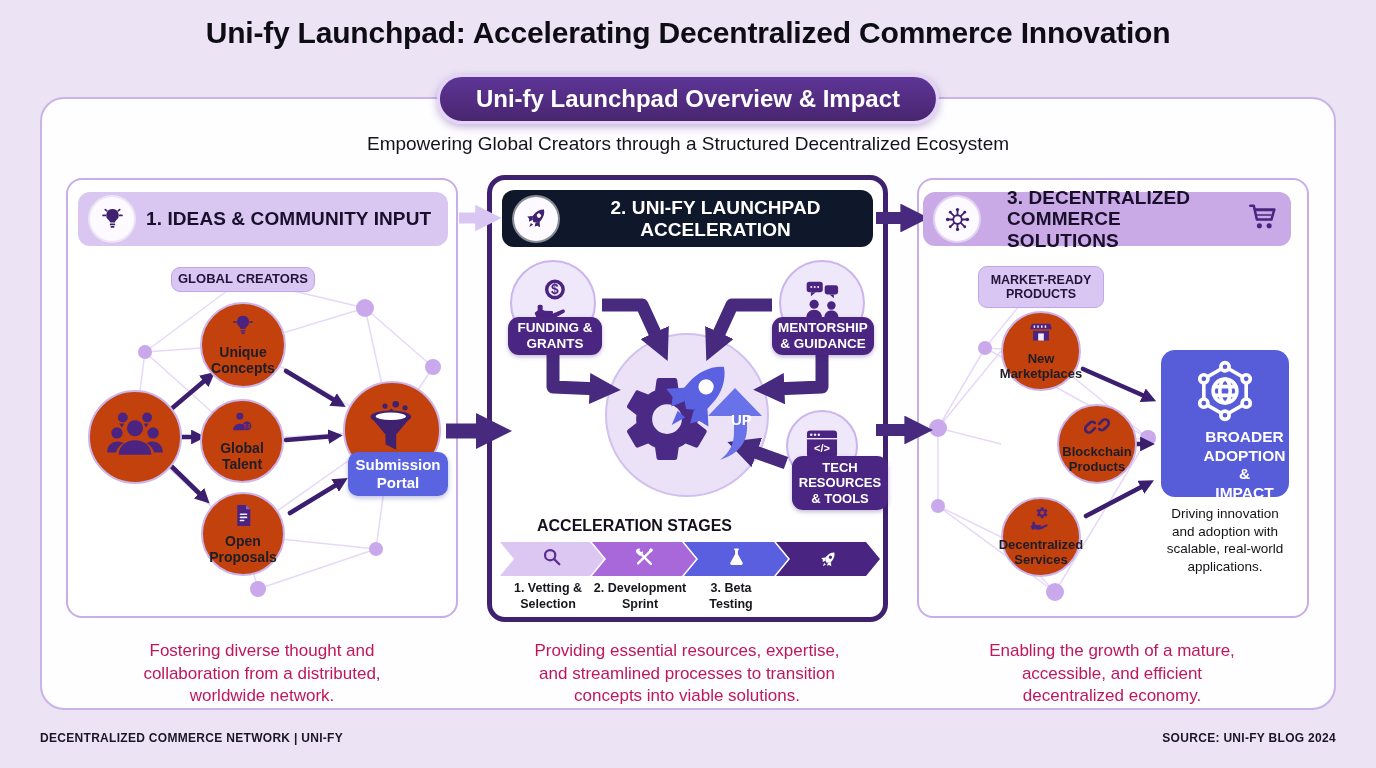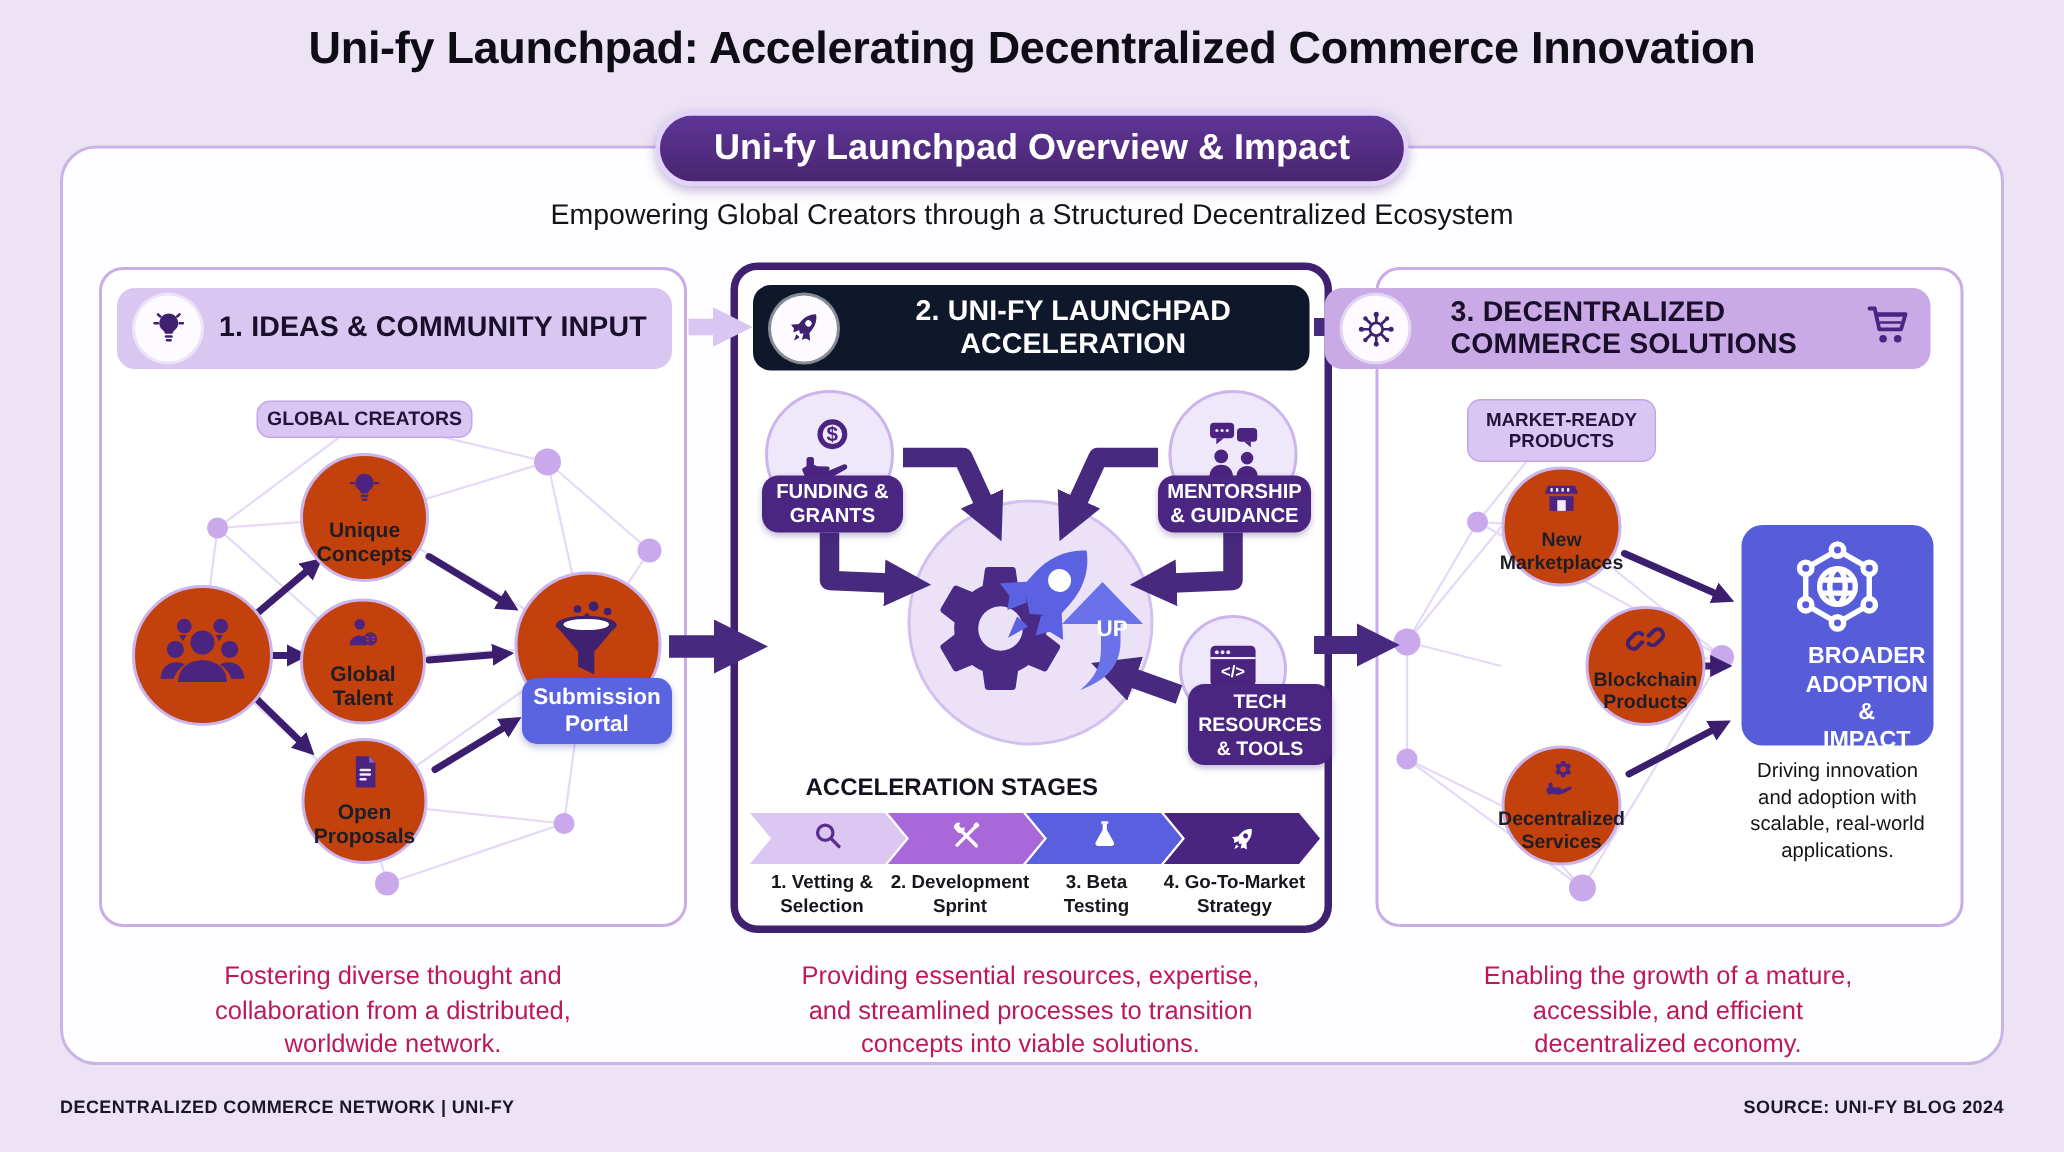--- a/index.html
+++ b/index.html
@@ -186,21 +186,21 @@
             <path d="M16.1 12.6l3.3 3.3-2.7.5-1.4 2.1-1.6-3.2z"></path>
             <path d="M10.7 18.2h2.6L12 22z"></path>
           </g>
         <circle cx="12" cy="8.6" r="1.9" fill="#fff"></circle>
       </svg>
     </span>
     <span class="phdr-text t-white ml" style="text-align:center;flex:1;">2. UNI-FY LAUNCHPAD
 ACCELERATION</span>
   </div>
 
-  <div class="phdr phdr-mid" style="left:883px;top:192px;width:404px;height:54px;gap:28px;">
+  <div class="phdr phdr-mid" style="left:923px;top:192px;width:368px;height:54px;gap:28px;">
     <span class="hcircle">
       <svg width="27" height="27" viewBox="0 0 24 24">
         <g stroke="#3f2170" fill="none" stroke-width="1.6">
             <circle cx="12" cy="12" r="3.8"></circle>
             <path d="M12 8.2V4M12 15.8V20M8.2 12H4M15.8 12H20M9.3 9.3L6.2 6.2M14.7 9.3l3.1-3.1M9.3 14.7l-3.1 3.1M14.7 14.7l3.1 3.1"></path>
           </g>
         <g fill="#3f2170">
             <circle cx="12" cy="3.2" r="1.5"></circle>
             <circle cx="12" cy="20.8" r="1.5"></circle>
             <circle cx="3.2" cy="12" r="1.5"></circle>
@@ -439,22 +439,20 @@
       </svg>
     </span>
   </div>
 
   <div class="stage-lbl ml" style="left:478px;">1. Vetting &amp;
 Selection</div>
   <div class="stage-lbl ml" style="left:570px;">2. Development
 Sprint</div>
   <div class="stage-lbl ml" style="left:661px;">3. Beta
 Testing</div>
-  <div class="stage-lbl ml" style="left:753px;">4. Go-To-Market
-Strategy</div>
 
   <div class="caption ml" style="left:497px;width:380px;">Providing essential resources, expertise,
 and streamlined processes to transition
 concepts into viable solutions.</div>
 
   <div class="tag-pill ml" style="left:978px;top:266px;width:126px;height:42px;font-size:12.5px;">MARKET-READY
 PRODUCTS</div>
 
   <div class="cnode cnode-sm" style="left:1001px;top:311px;width:80px;height:80px;">
     <span>

